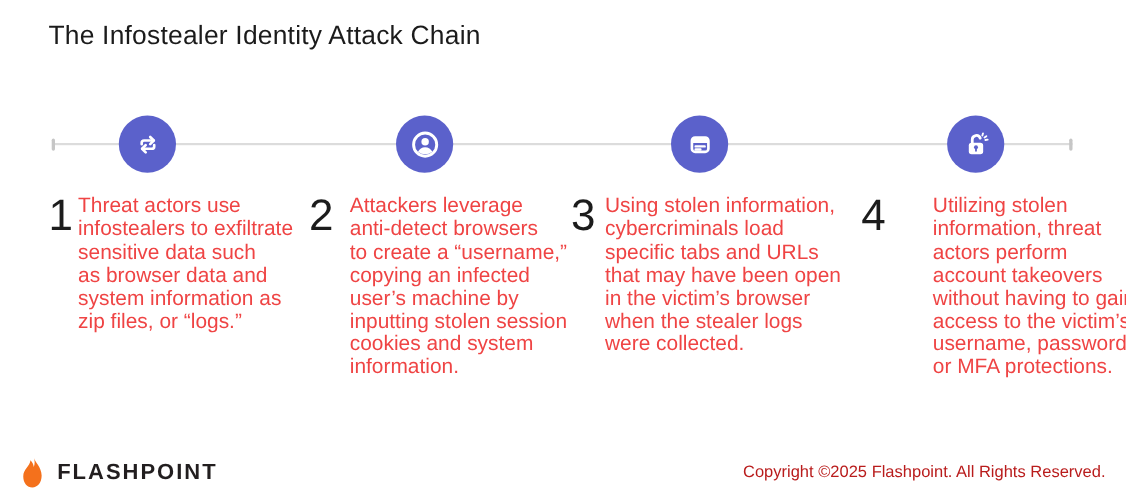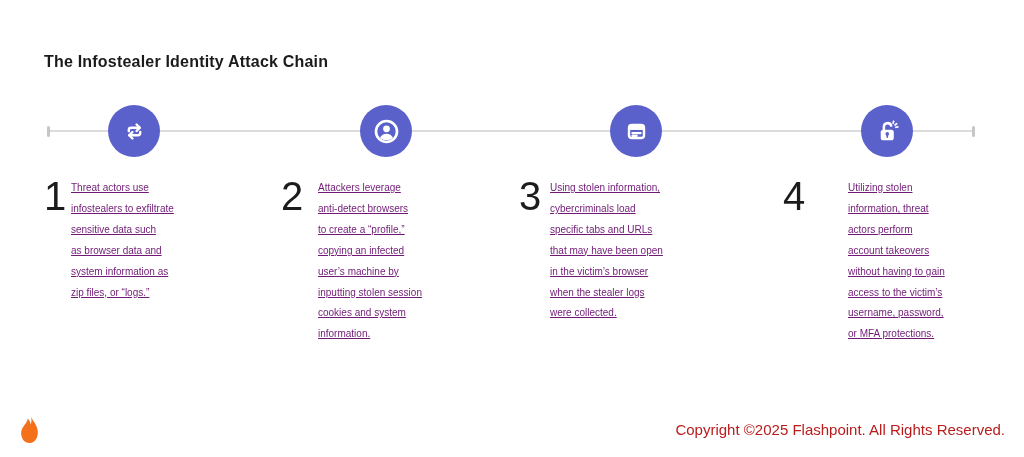--- a/index.html
+++ b/index.html
@@ -5,22 +5,22 @@
   html,body{margin:0;padding:0;}
   body{
     width:1024px;height:457px;
     background:#ffffff;
     font-family:"Liberation Sans",sans-serif;
     color:#1f1f1f;
     position:relative;
     overflow:hidden;
   }
   .title{
-    position:absolute;left:44px;top:53px;margin:0;
-    font-size:16px;font-weight:700;letter-spacing:.2px;color:#1b1b1b;
+    position:absolute;left:44px;top:19px;margin:0;
+    font-size:24px;font-weight:400;letter-spacing:.2px;color:#1b1b1b;
   }
   
   .tl-line{position:absolute;left:48px;top:130px;width:927px;height:2px;background:#dcdcdc;}
   .tl-tick{position:absolute;top:126px;width:3px;height:11px;background:#c6c6c6;border-radius:2px;}
   .tick-left{left:47px;}
   .tick-right{left:972px;}
   .node{
     position:absolute;top:105px;width:52px;height:52px;border-radius:50%;
     background:#5B61CB;display:flex;align-items:center;justify-content:center;
   }
@@ -29,22 +29,22 @@
   .node-3{left:610px;}
   .node-4{left:861px;}
   .node svg{width:29px;height:29px;display:block;}
   
   .step-number{
     position:absolute;top:176px;font-size:40px;font-weight:400;
     line-height:40px;color:#1c1c1c;
   }
   .n1{left:44px;} .n2{left:281px;} .n3{left:519px;} .n4{left:783px;}
   .step-text{
-    position:absolute;top:178px;font-size:10px;line-height:20.9px;
-    white-space:pre;color:#701a75;text-decoration:underline;
+    position:absolute;top:178px;font-size:19px;line-height:20.9px;
+    white-space:pre;color:#ef4444;
   }
   .t1{left:71px;} .t2{left:318px;} .t3{left:550px;} .t4{left:848px;}
   
   .brand{position:absolute;left:18px;top:413px;display:flex;align-items:center;gap:11px;height:32px;}
   .brand svg{width:23px;height:30px;display:block;}
   .brand-name{font-size:20px;font-weight:700;letter-spacing:1.8px;color:#221e1f;}
   .copyright{position:absolute;right:19px;top:421px;font-size:15px;color:#b91c1c;}
 </style>
 </head>
 <body>
@@ -101,21 +101,21 @@
     <div class="step-text t1">Threat actors use
 infostealers to exfiltrate
 sensitive data such
 as browser data and
 system information as
 zip files, or “logs.”</div>
 
     <div class="step-number n2">2</div>
     <div class="step-text t2">Attackers leverage
 anti-detect browsers
-to create a “profile,”
+to create a “username,”
 copying an infected
 user’s machine by
 inputting stolen session
 cookies and system
 information.</div>
 
     <div class="step-number n3">3</div>
     <div class="step-text t3">Using stolen information,
 cybercriminals load
 specific tabs and URLs
@@ -132,17 +132,18 @@
 without having to gain
 access to the victim’s
 username, password,
 or MFA protections.</div>
   </div>
 
   <div class="brand">
     <svg viewBox="0 0 22 27">
       <path d="M12.2 0 C12.6 5 19 8.8 19 16.6 C19 22.8 15.4 27 10.9 27 C6.3 27 3 22.9 3 17.4 C3 11.2 8.6 8.9 9.3 3.4 C10.8 4.9 11.9 6.9 12.1 9.2 C13.3 7 13 3.2 12.2 0 Z" fill="#F4711C"></path>
     </svg>
+    <span class="brand-name">FLASHPOINT</span>
   </div>
 
   <div class="copyright">Copyright ©2025 Flashpoint. All Rights Reserved.</div>
 
 </div>
 
 </body></html>

